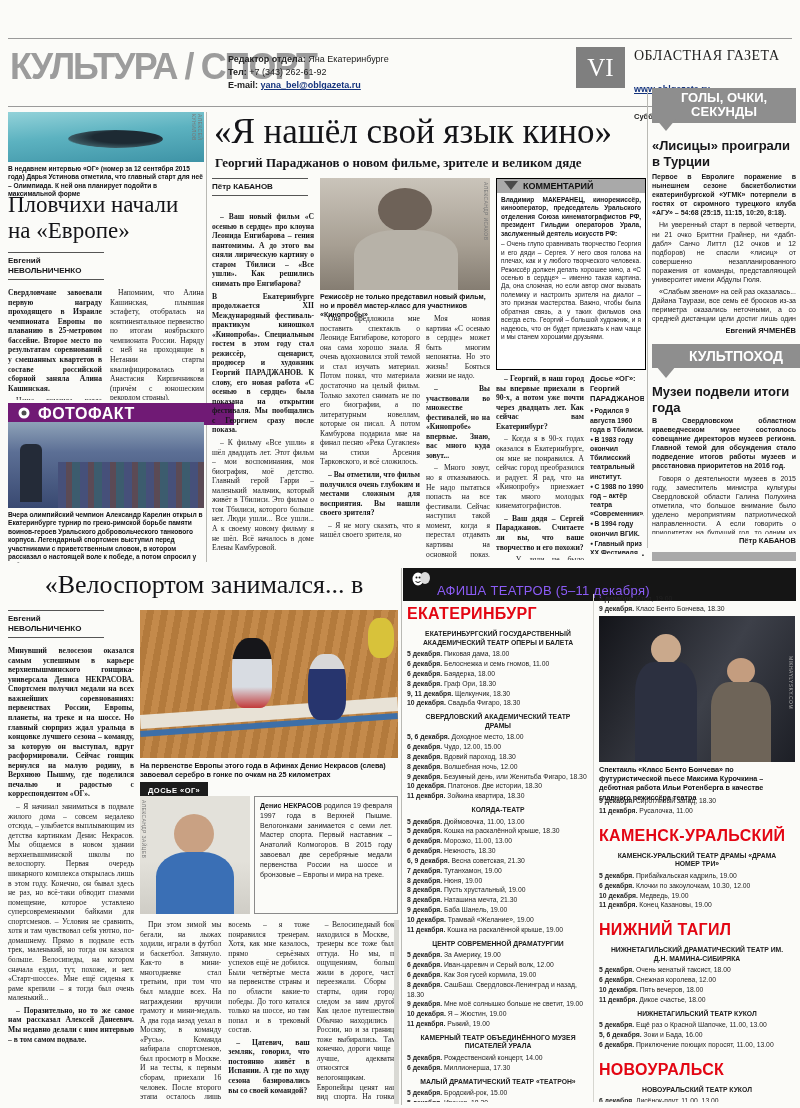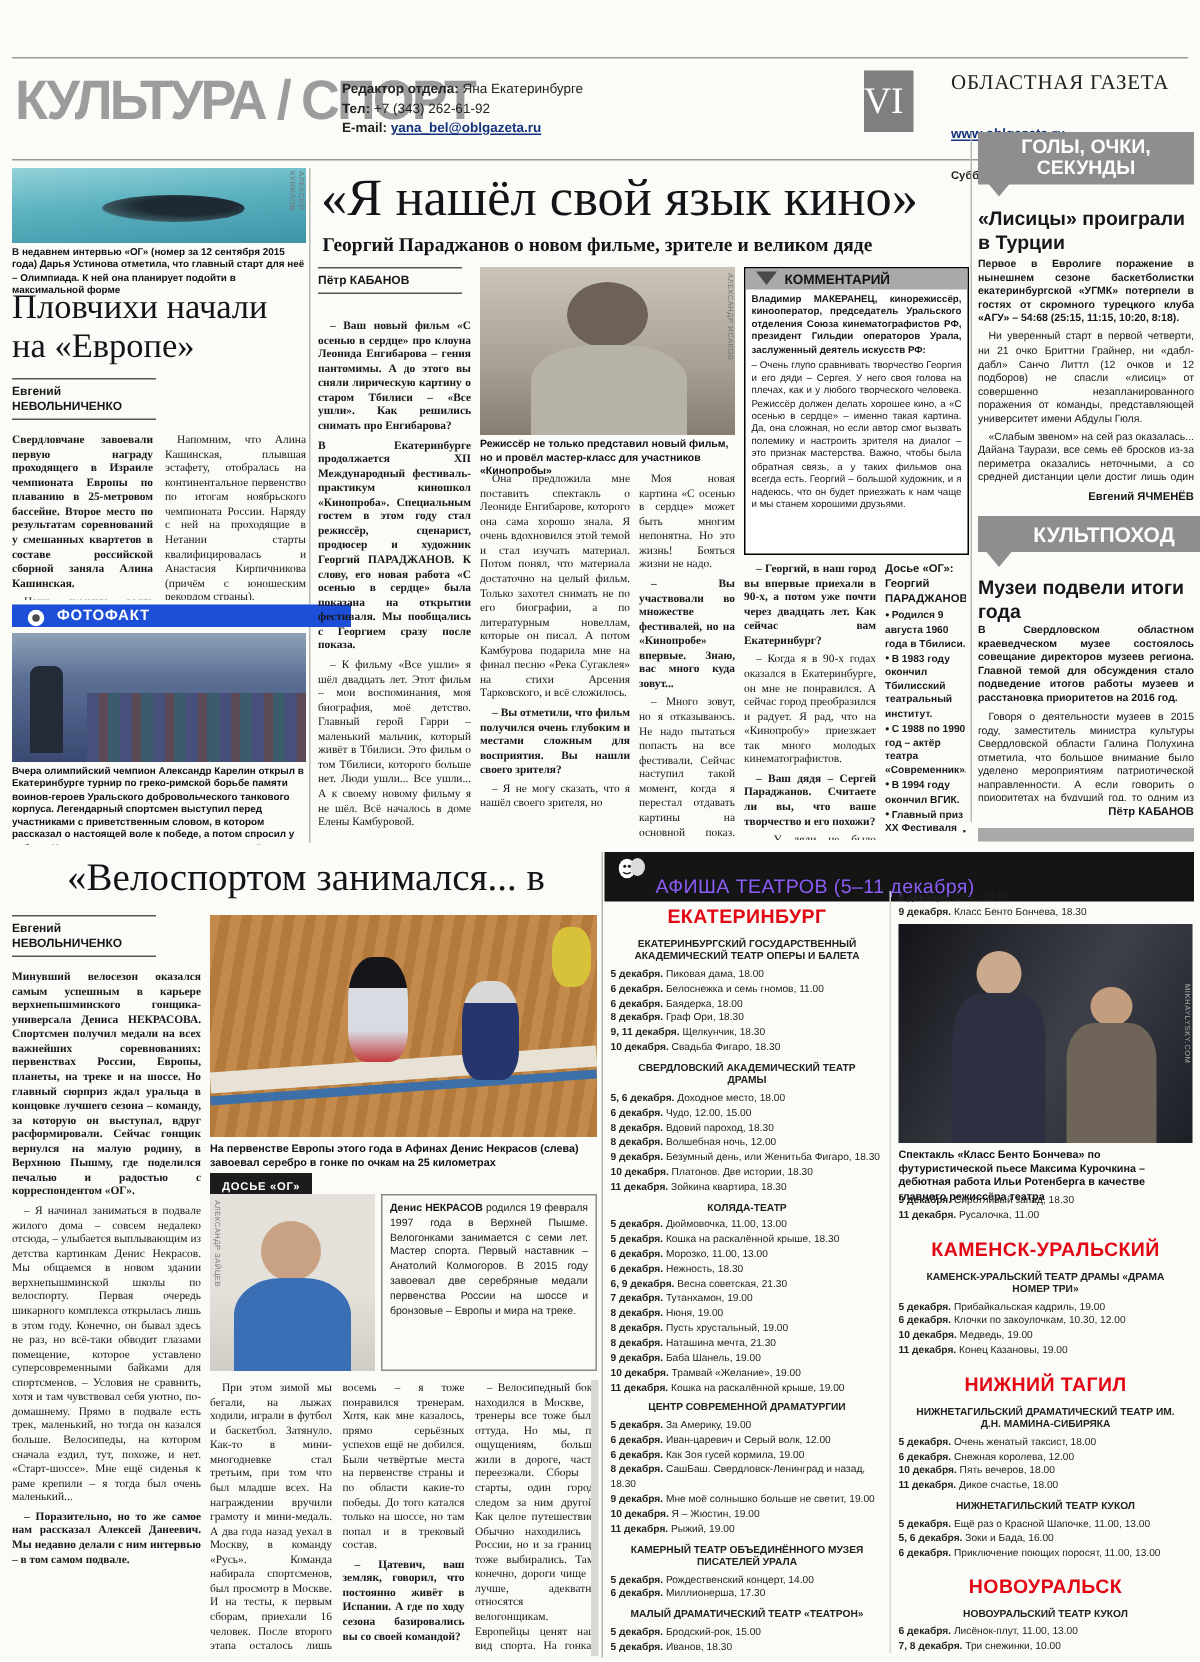--- a/index.html
+++ b/index.html
@@ -6,21 +6,21 @@
   body{width:800px;height:1108px;background:#efefec;font-family:"Liberation Serif",serif;color:#17171a}
   #page{position:relative;width:800px;height:1108px;background:#fbfbf8;overflow:hidden}
   .abs{position:absolute}
   .rule{background:#9a9a9a}
   .vrule{width:1px;background:#b9b9b4}
   
   #section-title{left:10px;top:46px;font-family:"Liberation Sans",sans-serif;font-weight:bold;font-size:37px;color:#9c9c9c;letter-spacing:-2px;transform:scaleX(.97);transform-origin:left}
   .mast-line{font-family:"Liberation Sans",sans-serif;font-size:9px;line-height:1.45;color:#222}
   .mast-line b{font-weight:bold}
   a.link{color:#14337d;font-weight:bold;text-decoration:underline}
-  #page-num{left:576px;top:47px;width:33px;height:41px;background:#7f7f7f;color:#fff;font-family:"Liberation Serif",serif;font-size:25px;line-height:41px}
+  #page-num{left:576px;top:47px;width:49px;height:41px;background:#7f7f7f;color:#fff;font-family:"Liberation Serif",serif;font-size:25px;text-align:center;line-height:41px}
   #brand .nm{font-size:14px;letter-spacing:.5px;color:#222}
   #brand .st{font-family:"Liberation Sans",sans-serif;font-size:9px;margin-top:20px}
   #brand .dt{font-family:"Liberation Sans",sans-serif;font-size:7.5px;font-weight:bold;margin-top:18px;color:#222}
   
   .ph{position:absolute;overflow:hidden}
   .vcred{position:absolute;writing-mode:vertical-rl;font-family:"Liberation Sans",sans-serif;font-size:5px;color:#777;letter-spacing:.4px}
   .shape{position:absolute}
   
   .cap{font-family:"Liberation Sans",sans-serif;font-weight:bold;font-size:6.6px;line-height:1.28;color:#101014}
   .txt p{margin:0 0 3px;font-size:7.6px;line-height:1.26;text-align:justify;text-indent:8px}
@@ -39,28 +39,28 @@
   #comment-bar{background:#a9a9a9;color:#111;font-family:"Liberation Sans",sans-serif;font-weight:bold;font-size:9px;padding:2px 0 2px 26px;position:relative}
   #comment-bar .ctri{position:absolute;left:7px;top:2px;width:0;height:0;border-left:7px solid transparent;border-right:7px solid transparent;border-top:9px solid #4a4a4a}
   #comment-box .spk{font-family:"Liberation Sans",sans-serif;font-weight:bold;font-size:6.5px;line-height:1.3;margin:3px 4px 2px;text-align:justify}
   #comment-box .bdy{font-family:"Liberation Sans",sans-serif;font-size:6.5px;line-height:1.3;margin:0 4px;text-align:justify}
   
   .doss{font-family:"Liberation Sans",sans-serif;font-weight:bold;font-size:6.8px;line-height:1.35}
   .doss .ttl{font-size:7.5px;margin-bottom:2px}
   .doss-item{margin:0 0 1px}
   .doss-item::before{content:"● ";font-size:5px;vertical-align:1px}
   
-  #fotofakt-bar{background:#1d4ed8;color:#fff;font-family:"Liberation Sans",sans-serif;font-weight:bold;font-size:10px;padding:2px 0 2px 30px;letter-spacing:.5px}
+  #fotofakt-bar{background:#701a75;color:#fff;font-family:"Liberation Sans",sans-serif;font-weight:bold;font-size:16px;padding:2px 0 2px 30px;letter-spacing:.5px}
   #afisha-bar{background:#151515;color:#8b5cf6;font-family:"Liberation Sans",sans-serif;font-weight:normal;font-size:13px;padding:15px 0 3px 34px;letter-spacing:.3px}
   .bar-icon{position:absolute;left:8px;top:2px}
   
   .af-col .af-row{font-family:"Liberation Sans",sans-serif;font-size:6.8px;line-height:1.45;color:#222}
   .af-col .af-row .af-a{font-weight:bold}
   .af-col .af-row.hdr{font-weight:bold;text-align:center;line-height:1.25;margin:5px 6px 2px}
-  .af-col .af-row.city{color:#e30613;font-weight:bold;font-size:13px;text-align:center;margin:8px 0 4px;letter-spacing:.3px}
+  .af-col .af-row.city{color:#e30613;font-weight:bold;font-size:16px;text-align:left;margin:8px 0 4px;letter-spacing:.3px}
   
   #cyc-doss-box{border:1px solid #8a8a8a;font-family:"Liberation Sans",sans-serif;font-size:7px;line-height:1.4;padding:4px 5px;text-align:justify}
   #cyc-doss-box b{font-weight:bold}
   #cyc-doss-label{background:#1c1c1c;color:#fff;font-family:"Liberation Sans",sans-serif;font-weight:bold;font-size:7.5px;padding:4px 8px;letter-spacing:.5px}
   .endmark{font-size:6px;color:#222;text-align:right}
   .cols3{column-count:3;column-gap:7px;column-fill:auto}
 </style>
 </head>
 <body>
 

